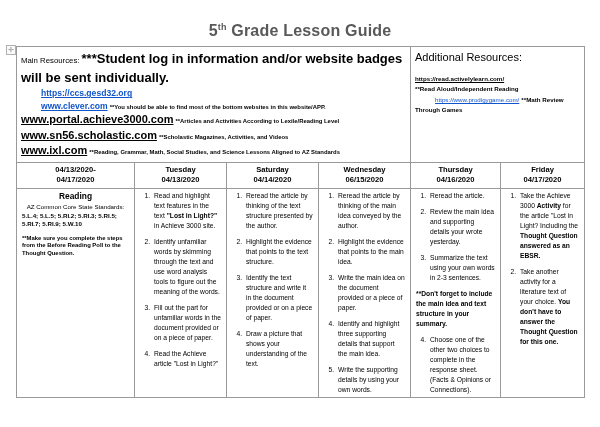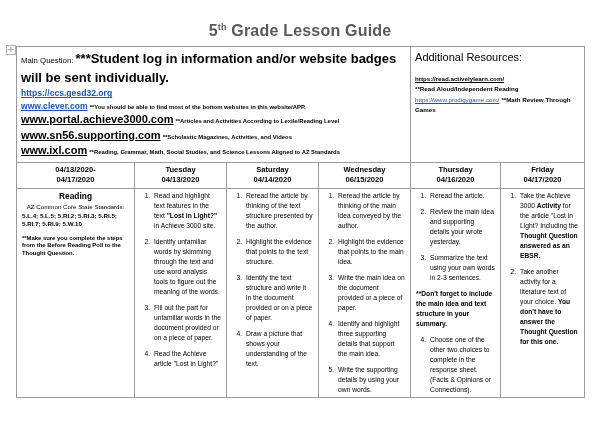--- a/index.html
+++ b/index.html
@@ -66,20 +66,21 @@
   .res-label {
     font-size: 7.8px;
   }
   .res-note-lead {
     font-weight: bold;
     font-size: 13px;
   }
   .lnk {
     color: #1155cc;
     word-break: break-all;
+    margin-left: 20px;
   }
   .lnk-big {
     font-size: 8.6px;
     font-weight: bold;
   }
   .lnk-blk {
     color: #000;
     text-decoration: underline;
     font-weight: bold;
     font-size: 11px;
@@ -174,36 +175,36 @@
     <col style="width:92px">
     <col style="width:92px">
     <col style="width:90px">
     <col style="width:84px">
   </colgroup>
   <tbody>
 
     <tr>
       <td class="res-main" colspan="4">
         <div>
-          <span class="res-label">Main Question:</span>
+          <span class="res-label">Main Resources:</span>
           <span class="res-note-lead">***Student log in information and/or  website badges will be sent individually.</span>
         </div>
         <div>
           <a class="lnk lnk-big" href="#">https://ccs.gesd32.org</a>
         </div>
         <div>
           <a class="lnk lnk-big" href="#">www.clever.com</a>
           <span class="tiny">**You should be able to find most of the bottom websites in this website/APP.</span>
         </div>
         <div>
           <a class="lnk-blk" href="#">www.portal.achieve3000.com</a>
           <span class="tiny">**Articles and Activities According to Lexile/Reading Level</span>
         </div>
         <div>
-          <a class="lnk-blk" href="#">www.sn56.supporting.com</a>
+          <a class="lnk-blk" href="#">www.sn56.scholastic.com</a>
           <span class="tiny">**Scholastic Magazines, Activities, and Videos</span>
         </div>
         <div>
           <a class="lnk-blk" href="#">www.ixl.com</a>
           <span class="tiny">**Reading, Grammar, Math, Social Studies, and Science Lessons Aligned to AZ Standards</span>
         </div>
       </td>
       <td class="res-add" colspan="2">
         <div class="add-title">Additional Resources:</div>
         <div>

